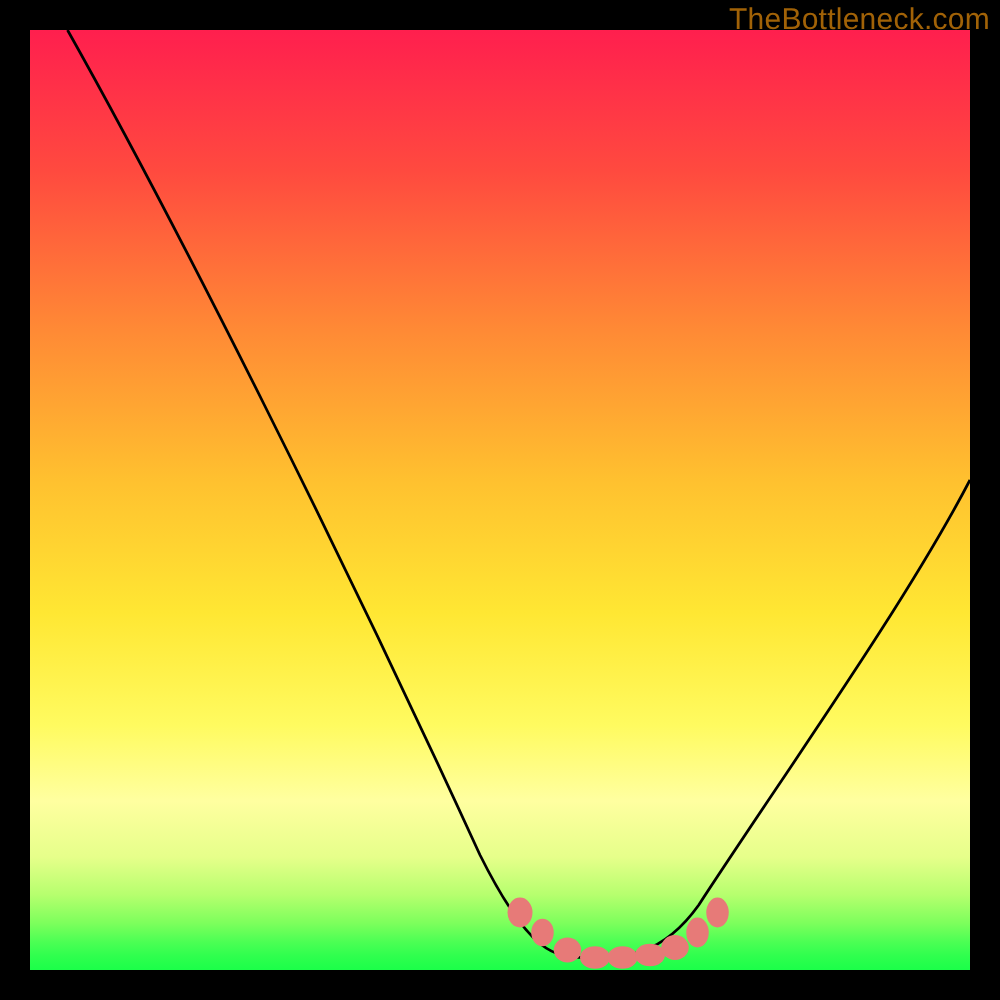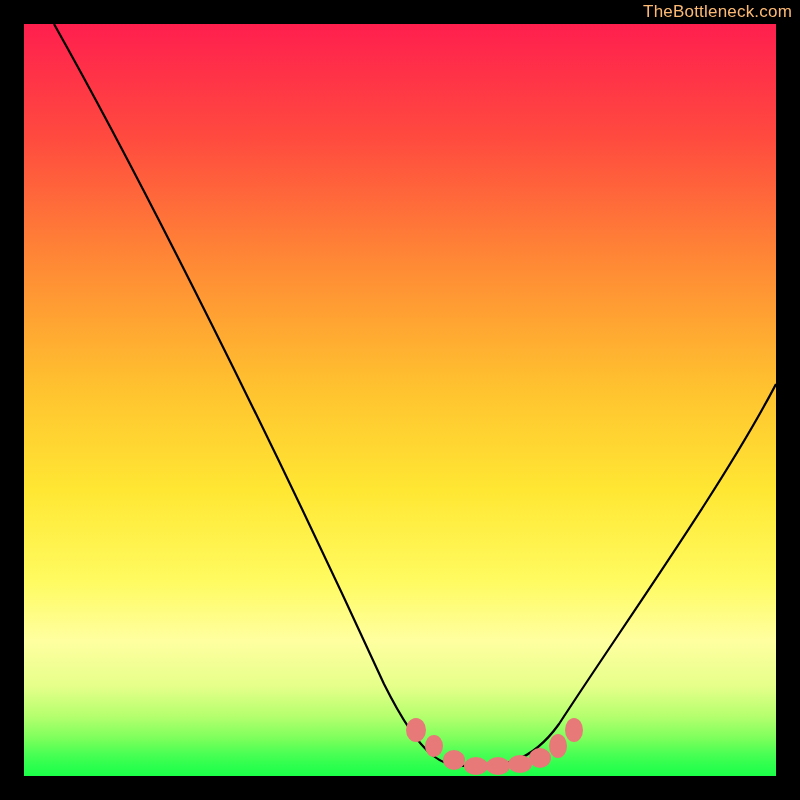--- a/index.html
+++ b/index.html
@@ -39,22 +39,22 @@
       #4cff54 97%,
       #2fff4e 98.5%,
       #1bff49 100%
     );
   }
   .watermark {
     position: absolute;
     top: 2px;
     right: 8px;
     font-family: Arial, Helvetica, sans-serif;
-    font-size: 17px;
-    color: #fdba74;
+    font-size: 24px;
+    color: #a16207;
     letter-spacing: 0.2px;
     user-select: none;
   }
   svg.curve {
     position: absolute;
     left: 0;
     top: 0;
     width: 752px;
     height: 752px;
   }

